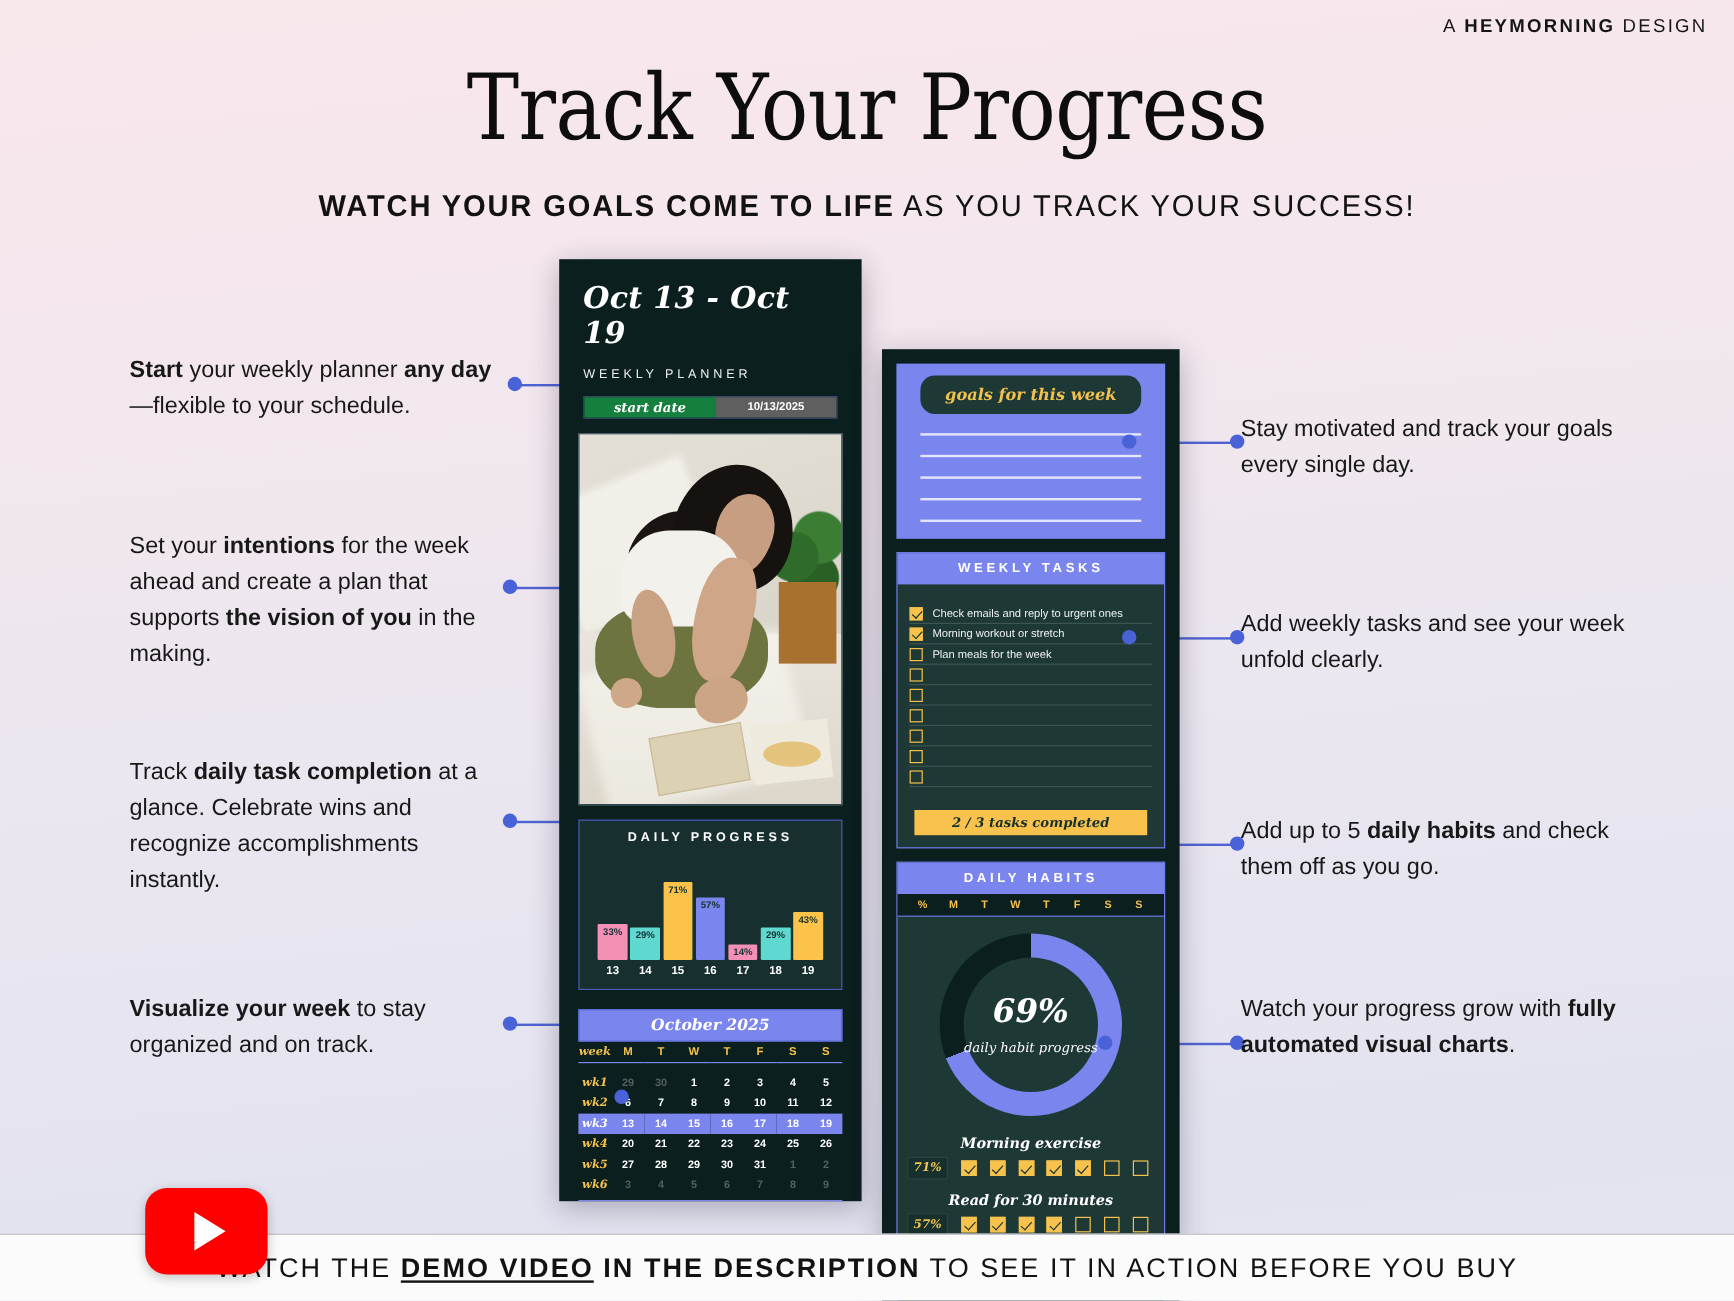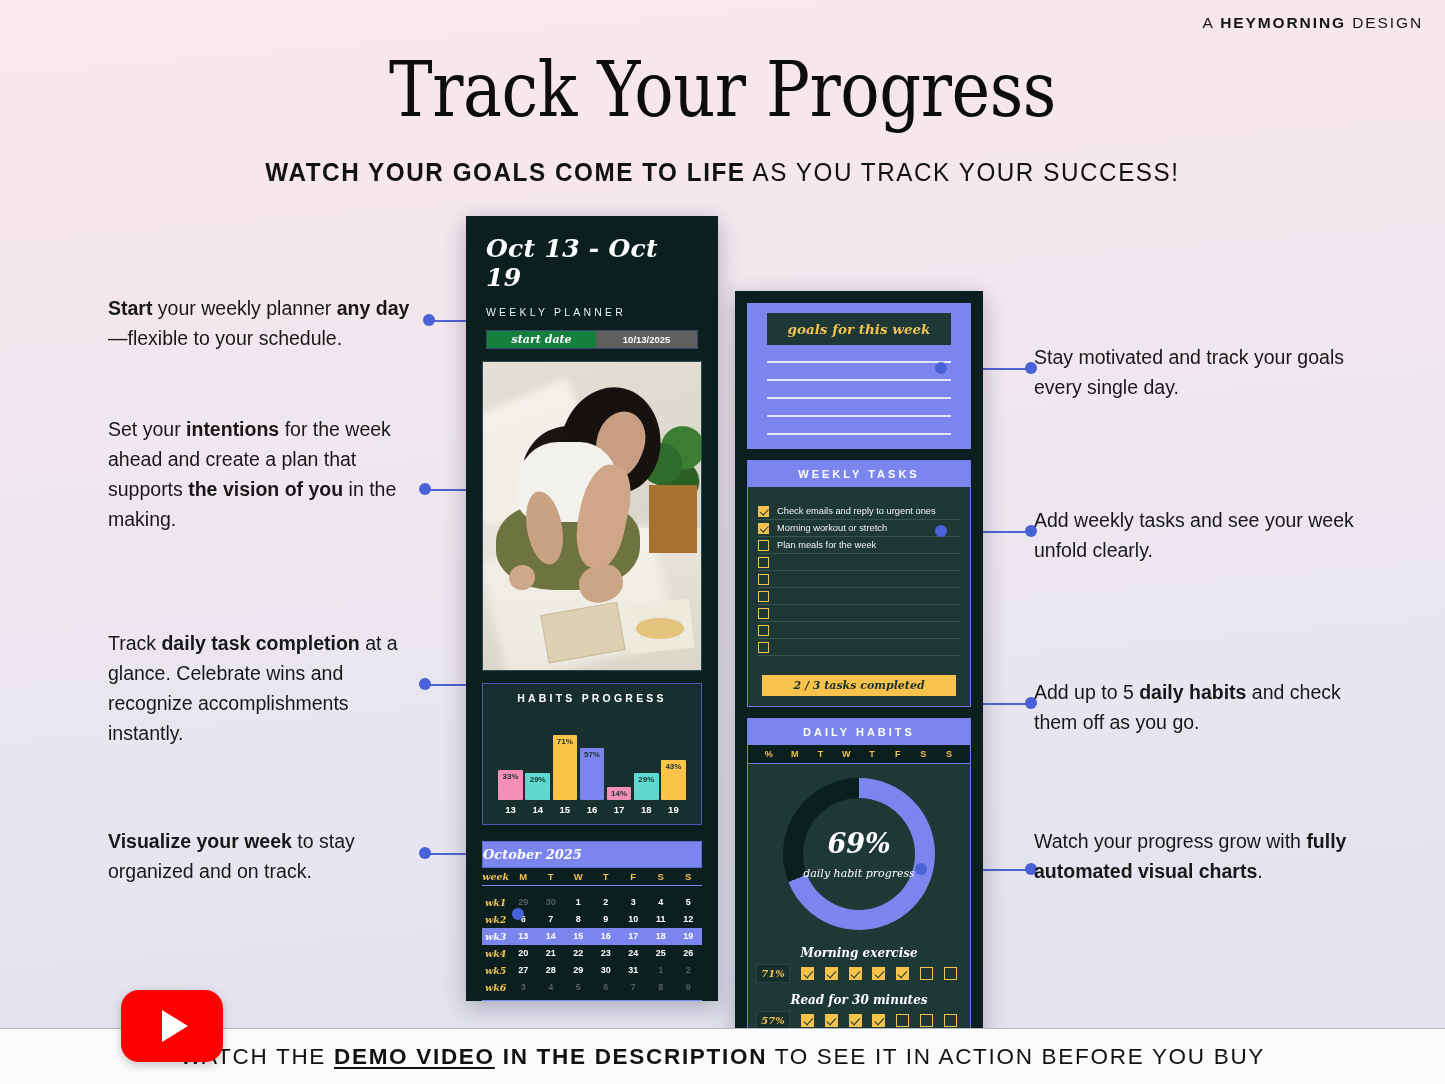--- a/index.html
+++ b/index.html
@@ -160,21 +160,21 @@
     position: absolute; top: 2px; left: 0; right: 0; text-align: center;
     font-size: 8px; font-weight: 700; color: #14322f;
   }
   .blabels { display: flex; justify-content: space-around; padding: 4px 6px 0 6px; }
   .blabels div { width: 13%; text-align: center; color: #fff;
                  font-size: 9.5px; font-weight: 700; }
 
   
   .cal { margin: 10px 16px 0 16px; }
   .cal-head {
-    background: #7b85ee; color: #ffffff; 
+    background: #7b85ee; color: #ffffff; text-align: center;
     font-family: "DejaVu Serif", "Liberation Serif", serif;
     font-style: italic; font-weight: 700; font-size: 13px;
     padding: 5px 0; border: 1px solid #5e6bd8; margin-top: 16px;
   }
   .cal-grid { width: 100%; border-collapse: collapse; table-layout: fixed; }
   .cal-grid td, .cal-grid th {
     text-align: center; font-size: 9px; padding: 3px 0; color: #ffffff;
     font-weight: 700;
   }
   .cal-grid th { color: #f2c14e; font-size: 9.5px; }
@@ -190,21 +190,21 @@
   .cal-foot { border-top: 1px solid #7b85ee; margin-top: 4px; }
 
   
   .rc-inner { padding: 12px 12px; display: flex; flex-direction: column; gap: 11px; }
 
   .goals { background: #7b85ee; padding: 10px 12px 14px 12px; }
   .goals-title {
     background: #1e3836; color: #f2c14e; text-align: center;
     font-family: "DejaVu Serif", "Liberation Serif", serif;
     font-style: italic; font-weight: 700; font-size: 13.5px;
-    padding: 8px 0; margin: 0 8px;
+    padding: 8px 0; margin: 0 8px; border-radius: 12px;
   }
   .goal-line { height: 2px; background: #e3e6fb; margin: 16px 8px 0 8px; }
 
   .panel { border: 1px solid #6f7ae8; background: #1e3836; }
   .panel-head {
     background: #7b85ee; color: #ffffff; text-align: center;
     font-size: 11px; letter-spacing: 3px; font-weight: 600; padding: 7px 0;
   }
   .tasks { padding: 16px 10px 10px 10px; }
   .task-row {
@@ -345,21 +345,21 @@
   <div class="dot" style="left:1025px; top:525px;"></div>
   <div class="dot" style="left:935px; top:525px; z-index:25;"></div>
   <div class="conn" style="left:940px; top:703px; width:90px;"></div>
   <div class="dot" style="left:1025px; top:697px;"></div>
   <div class="conn" style="left:920px; top:869px; width:110px;"></div>
   <div class="dot" style="left:1025px; top:863px;"></div>
   <div class="dot" style="left:915px; top:863px; z-index:25;"></div>
 
   <div id="notes-left">
       <div class="note note-left" style="top: 293px;"><b>Start</b> your weekly planner <b>any day</b>—flexible to your schedule.</div>
-      <div class="note note-left" style="top: 414px;">Set your <b>intentions</b> for the week ahead and create a plan that supports <b>the vision of you</b> in the making.</div>
+      <div class="note note-left" style="top: 440px;">Set your <b>intentions</b> for the week ahead and create a plan that supports <b>the vision of you</b> in the making.</div>
       <div class="note note-left" style="top: 628px;">Track <b>daily task completion</b> at a glance. Celebrate wins and recognize accomplishments instantly.</div>
       <div class="note note-left" style="top: 826px;"><b>Visualize your week</b> to stay organized and on track.</div>
     </div>
 
   <div id="notes-right">
       <div class="note note-right" style="top: 342px;">Stay motivated and track your goals every single day.</div>
       <div class="note note-right" style="top: 505px;">Add weekly tasks and see your week unfold clearly.</div>
       <div class="note note-right" style="top: 677px;">Add up to 5 <b>daily habits</b> and check them off as you go.</div>
       <div class="note note-right" style="top: 826px;">Watch your progress grow with <b>fully automated visual charts</b>.</div>
     </div>
@@ -390,21 +390,21 @@
       <div class="ph-arm"></div>
         <div class="ph-arm2"></div>
       <div class="ph-foot"></div>
       <div class="ph-board"></div>
         <div class="ph-paper"></div>
         <div class="ph-sketch"></div>
       <div class="ph-hand"></div>
     </div>
 
     <div class="dp">
-      <div class="dp-title">HABITS PROGRESS</div>
+      <div class="dp-title">DAILY PROGRESS</div>
       <div class="bars" id="bars">
           <div class="bcol">
             <div class="bar" style="height: 30.36px; background: rgb(244, 143, 181);">
               <span>33%</span>
             </div>
           </div>
           <div class="bcol">
             <div class="bar" style="height: 26.68px; background: rgb(95, 216, 208);">
               <span>29%</span>
             </div>

